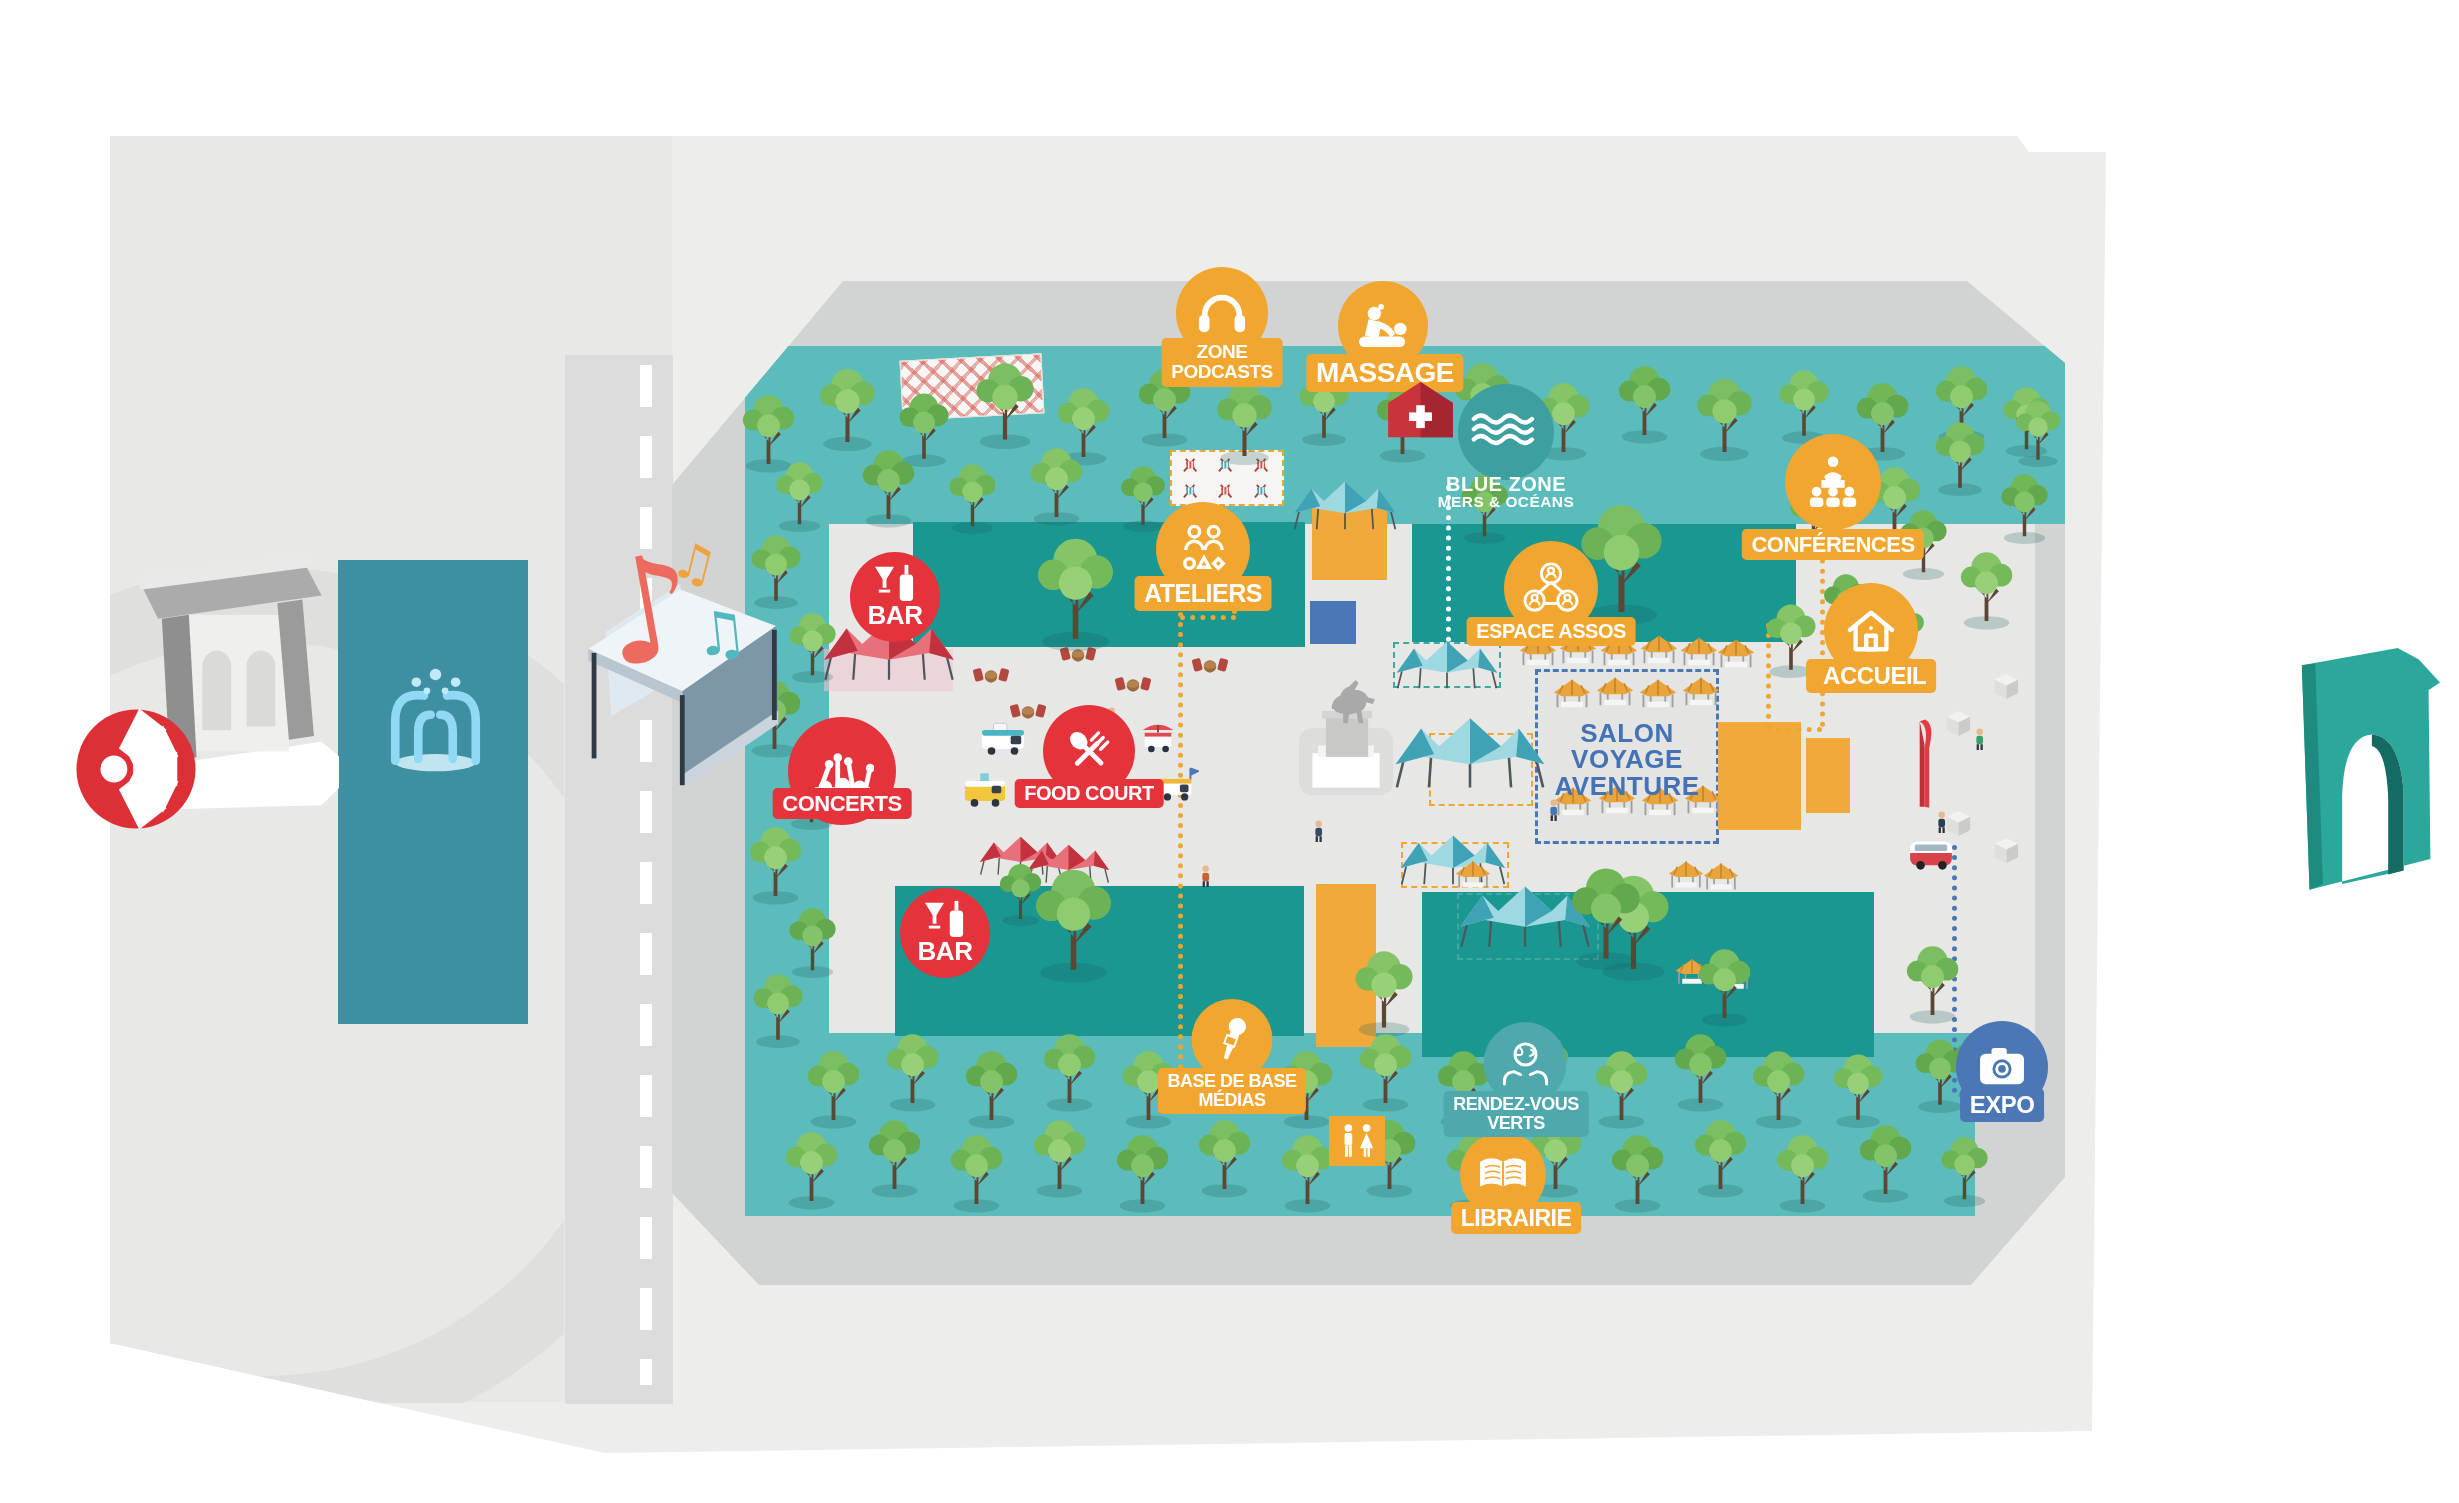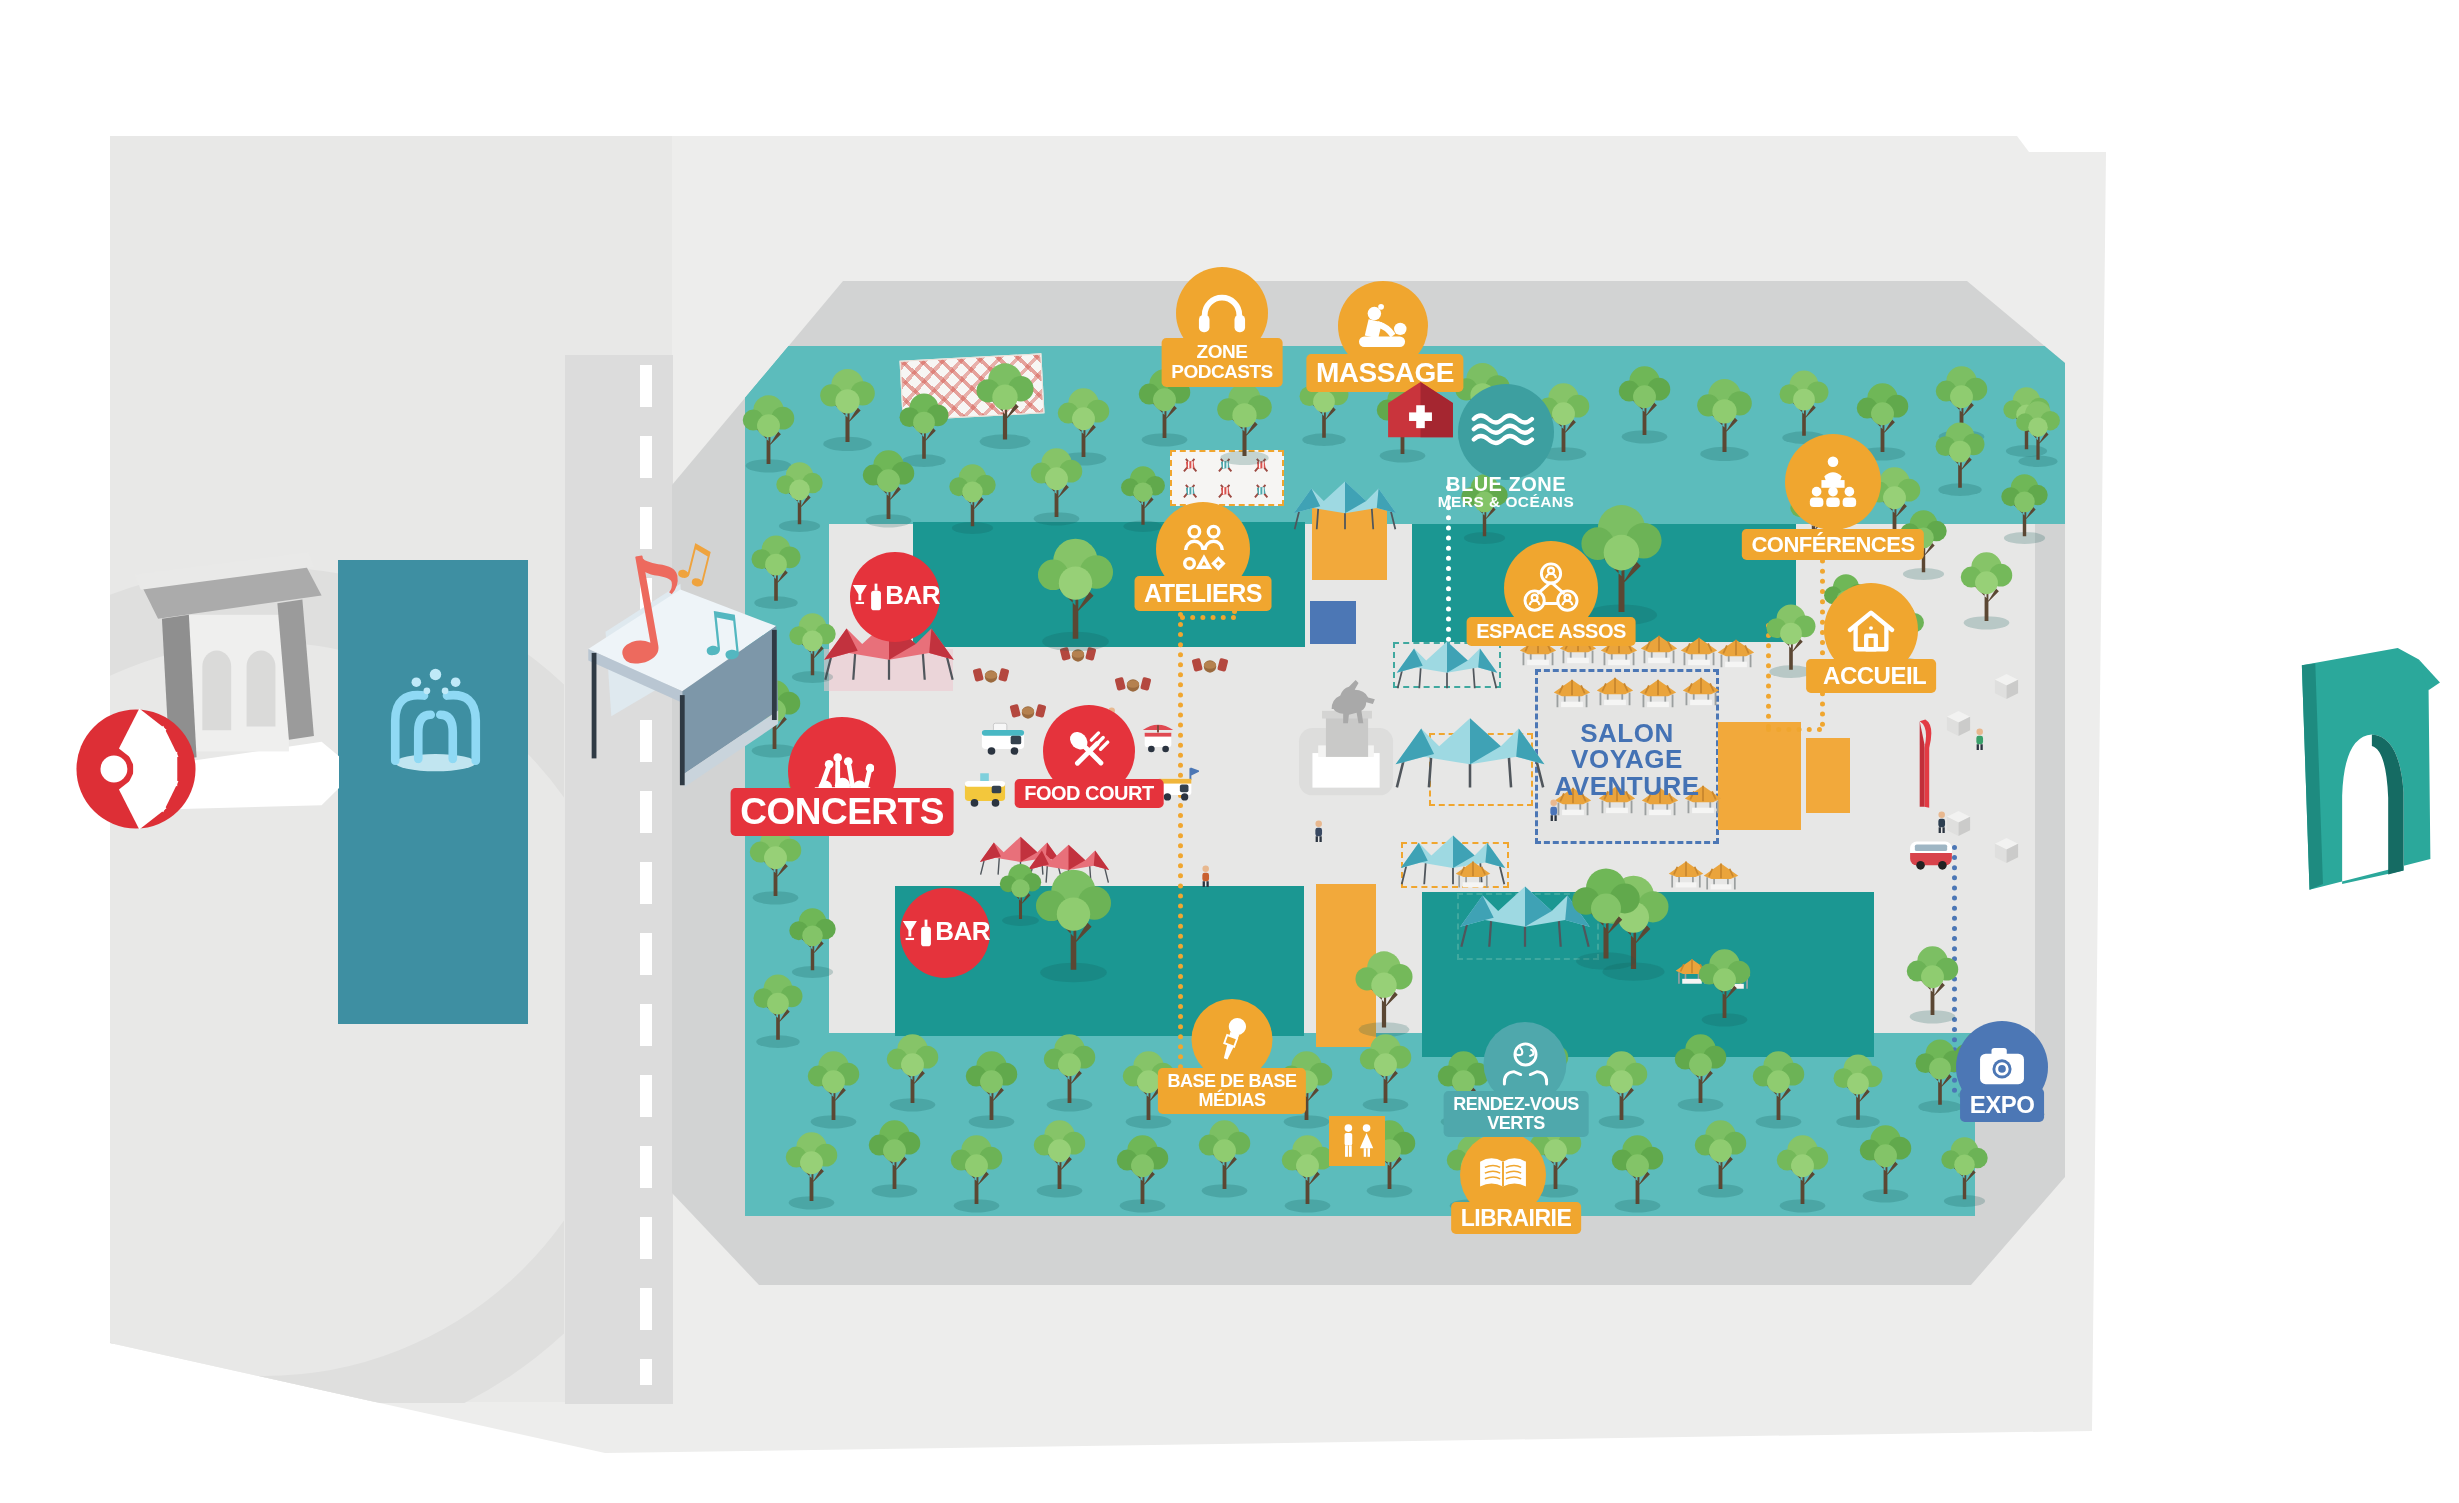--- a/index.html
+++ b/index.html
@@ -12,21 +12,21 @@
     clip-path:polygon(110px 136px,2017px 136px,2029px 152px,2106px 152px,2092px 1431px,605px 1453px,110px 1343px);}
   
   #site{position:absolute;left:0;top:0;width:2459px;height:1503px;
     clip-path:polygon(672px 485px,843px 281px,1967px 281px,2065px 363px,2065px 1177px,1971px 1285px,759px 1285px,672px 1193px);}
   .siteBase{position:absolute;left:672px;top:281px;width:1393px;height:1005px;background:#D2D3D3;}
   .esplanade{position:absolute;left:826px;top:522px;width:1209px;height:516px;background:#E7E7E6;}
   .band{position:absolute;background:#5CBCBC;}
   .lawn{position:absolute;background:#1B9792;}
   .zone{position:absolute;}
   
-  .bcircle{position:absolute;transform:translateX(-50%);border-radius:50%;display:flex;flex-direction:row;align-items:center;justify-content:center;z-index:40;}
+  .bcircle{position:absolute;transform:translateX(-50%);border-radius:50%;display:flex;flex-direction:column;align-items:center;justify-content:center;z-index:40;}
   .plate{position:absolute;transform:translateX(-50%);color:#fff;font-weight:bold;text-align:center;border-radius:4.8px;padding:3.8px 9.6px;line-height:1.08;white-space:nowrap;z-index:41;letter-spacing:-0.5px;}
   .plate span{display:block;}
   .c-orange{background:#F0A62F;} .c-red{background:#E5333C;} .c-teal{background:#4FA8AC;} .c-blue{background:#4C77B5;} .c-tealdark{background:#3D9FA0;}
   .inlabel{color:#fff;font-weight:bold;font-size:26px;margin-top:-3.8px;letter-spacing:-0.5px;}
   .freetext{position:absolute;transform:translateX(-50%);text-align:center;font-weight:bold;color:#fff;z-index:41;letter-spacing:0.5px;line-height:1.1;white-space:nowrap;}
   .salontext{color:#4472B4;font-size:26px;letter-spacing:0.5px;}
   .note{position:absolute;z-index:30;font-family:"DejaVu Sans",sans-serif;}
   #toplayer{position:absolute;left:0;top:0;width:2459px;height:1503px;z-index:20;}
 </style>
 </head>
@@ -1389,21 +1389,21 @@
           <circle cx="19" cy="16" r="4.5"></circle>
           <circle cx="28" cy="9" r="4.5"></circle>
           <circle cx="39" cy="13" r="4.5"></circle>
           <circle cx="62" cy="20" r="4.5"></circle>
           <circle cx="15" cy="40" r="7"></circle>
           <circle cx="33" cy="38" r="8"></circle>
           <circle cx="51" cy="40" r="7"></circle>
           <rect x="4" y="40" width="58" height="6"></rect>
         </svg>
     </div>
-    <div class="plate c-red" style="left:842px;top:788px;font-size:37px;">
+    <div class="plate c-red" style="left:842px;top:788px;font-size:22px;">
         <span>CONCERTS</span>
       </div>
 
     <div class="bcircle c-red" style="left:1089px;top:705px;width:92px;height:92px;">
       <svg width="54" height="54" viewBox="0 0 56 56" fill="#fff">
           <g transform="rotate(45 28 28)">
             <rect x="26" y="14" width="5" height="34" rx="2.5"></rect>
             <rect x="20" y="6" width="3.5" height="14" rx="1.75"></rect>
             <rect x="26.8" y="6" width="3.5" height="14" rx="1.75"></rect>
             <rect x="33.5" y="6" width="3.5" height="14" rx="1.75"></rect>

